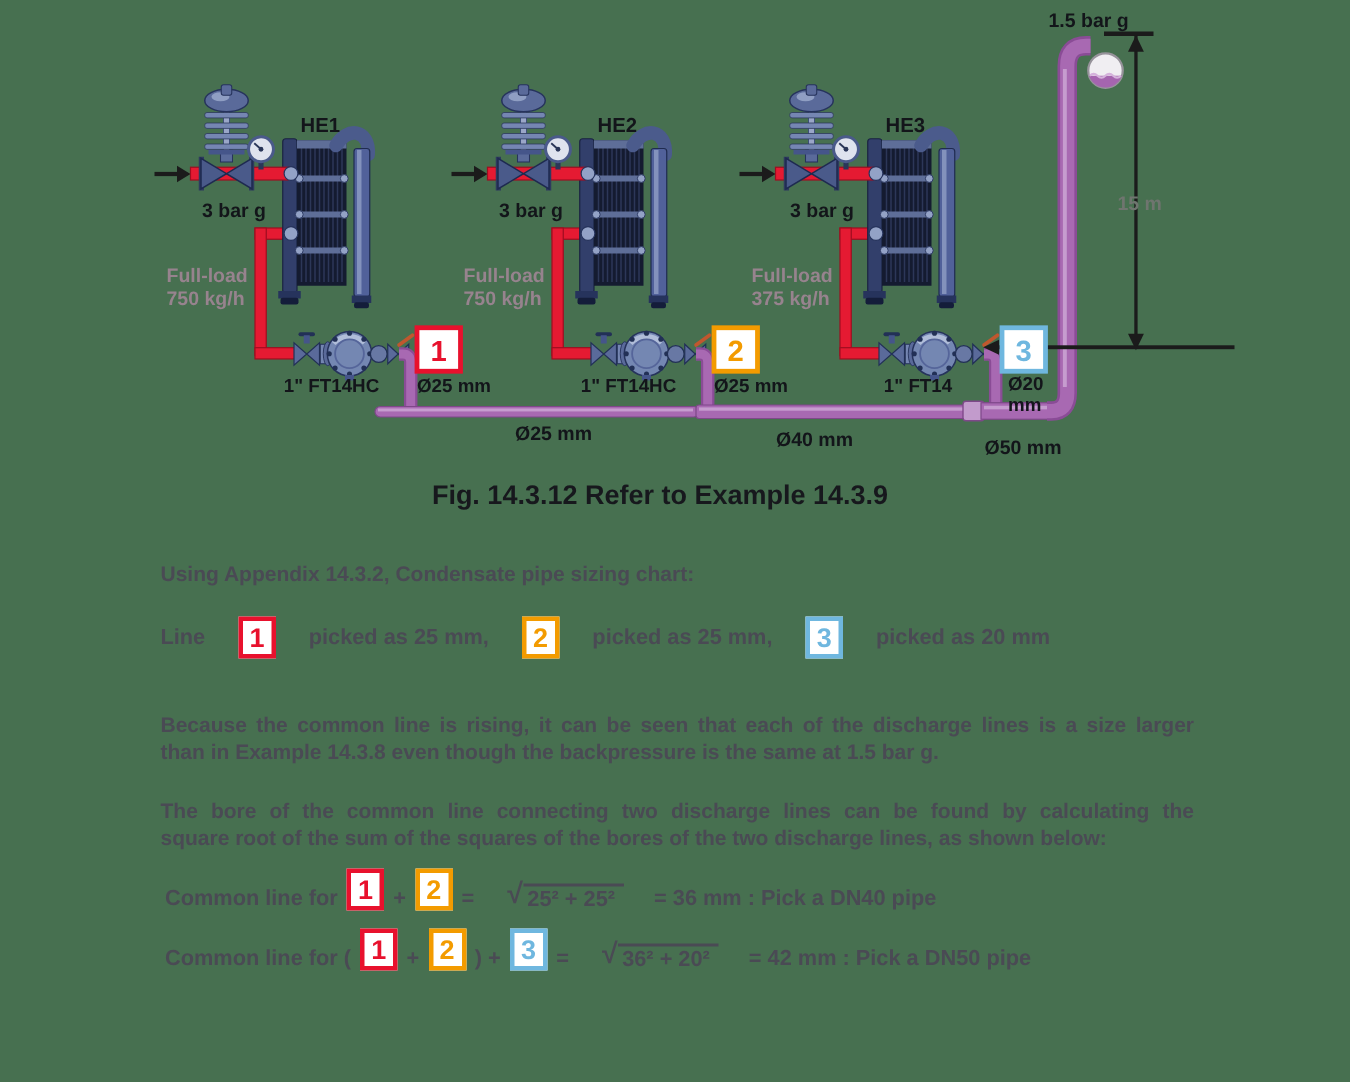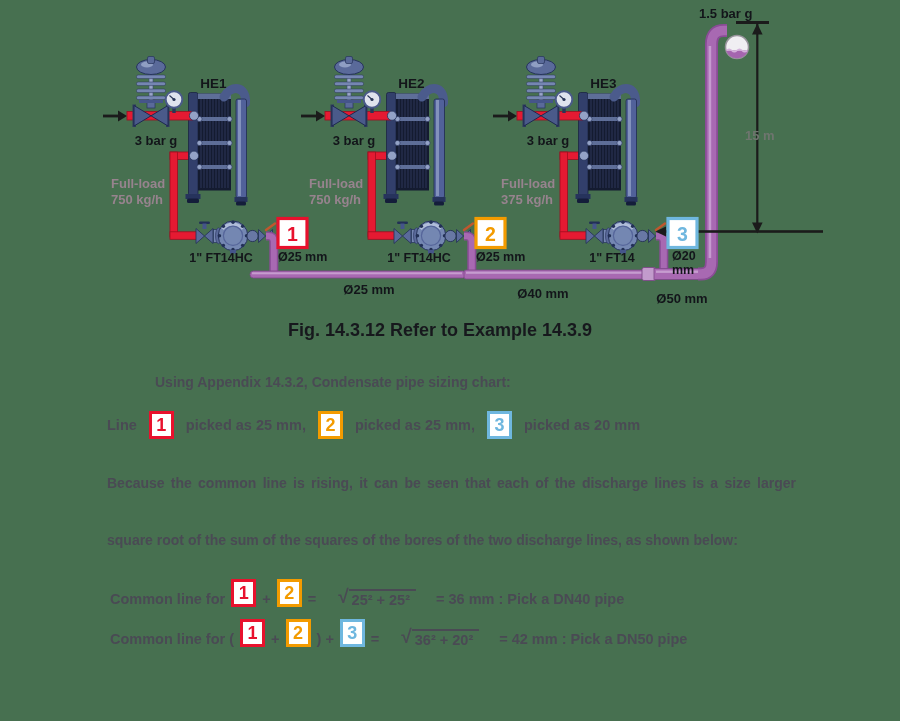--- a/index.html
+++ b/index.html
@@ -12,22 +12,22 @@
   .t-load{font-size:13px;fill:#97838E;}
   .t-trap{font-size:12.5px;fill:#13151a;text-anchor:middle;}
   .t-size{font-size:12.5px;fill:#13151a;}
   .t-main{font-size:13px;fill:#13151a;text-anchor:middle;}
   .t-press{font-size:13px;fill:#13151a;}
   .t-dim{font-size:13px;fill:#6F756F;}
   .t-tag{font-size:19.5px;text-anchor:middle;}
   .caption{position:absolute;top:320px;left:0;width:880px;text-align:center;
            font-weight:bold;font-size:18px;color:#17181d;}
   .blk{position:absolute;left:107px;width:689px;color:#4A4A54;font-weight:bold;font-size:14px;}
-  .intro{top:374px;margin-left:48px;}
-  .pick{top:411px;display:flex;align-items:center;gap:12px;font-size:14.5px;}
+  .intro{top:374px;}
+  .pick{top:411px;display:flex;align-items:center;gap:22px;font-size:14.5px;}
   .tbox{box-sizing:border-box;width:25px;height:28px;background:#ffffff;border:3px solid;
         display:flex;align-items:center;justify-content:center;font-size:18px;font-weight:bold;flex:0 0 auto;}
   .tbox.red{border-color:#E8112D;color:#E8112D;}
   .tbox.orange{border-color:#F39B00;color:#F39B00;}
   .tbox.blue{border-color:#6FB7DF;color:#6FB7DF;}
   .para{line-height:18.2px;margin-top:20px;}
   .para1{top:454px;} .para2{top:511px;}
   .jl{text-align:justify;text-align-last:justify;}
   .frow{position:absolute;left:110px;display:flex;align-items:flex-end;gap:6px;
         color:#4A4A54;font-weight:bold;font-size:14.5px;width:689px;}
@@ -221,23 +221,25 @@
     <span class="tbox red">1</span>
     <span>picked as 25 mm,</span>
     <span class="tbox orange">2</span>
     <span>picked as 25 mm,</span>
     <span class="tbox blue">3</span>
     <span>picked as 20 mm</span>
   </div>
 
   <div class="blk para para1">
     <div class="jl">Because the common line is rising, it can be seen that each of the discharge lines is a size larger</div>
+    <div>than in Example 14.3.8 even though the backpressure is the same at 1.5 bar g.</div>
   </div>
 
   <div class="blk para para2">
+    <div class="jl">The bore of the common line connecting two discharge lines can be found by calculating the</div>
     <div>square root of the sum of the squares of the bores of the two discharge lines, as shown below:</div>
   </div>
 
   <div class="frow f1">
     <span>Common line for</span>
     <span class="tbox red">1</span>
     <span>+</span>
     <span class="tbox orange">2</span>
     <span>=</span>
     <span class="sq">

